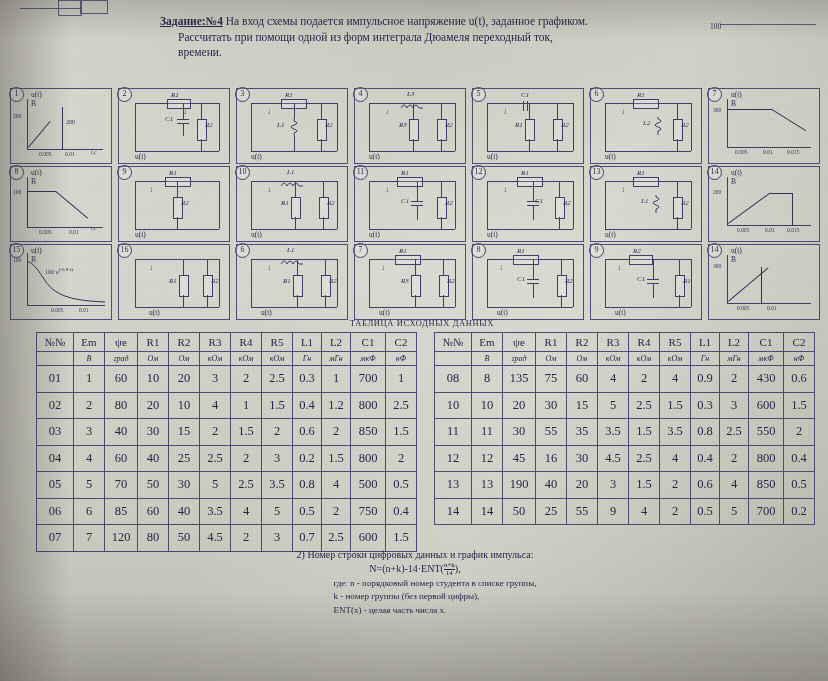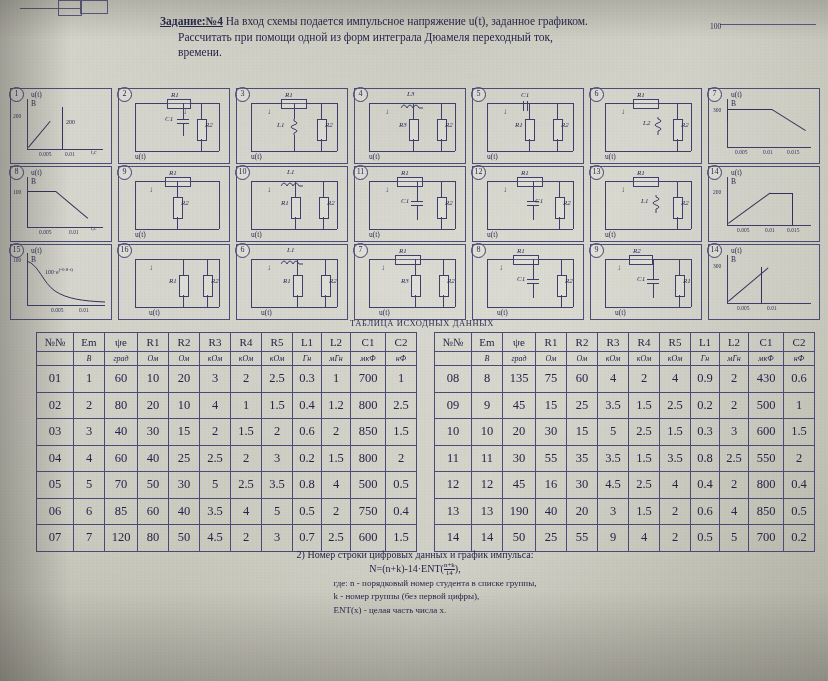--- a/index.html
+++ b/index.html
@@ -686,34 +686,20 @@
           <td>60</td>
           <td>4</td>
           <td>2</td>
           <td>4</td>
           <td>0.9</td>
           <td>2</td>
           <td>430</td>
           <td>0.6</td>
         </tr>
       <tr class="dr">
-          <td>09</td>
-          <td>9</td>
-          <td>45</td>
-          <td>15</td>
-          <td>25</td>
-          <td>3.5</td>
-          <td>1.5</td>
-          <td>2.5</td>
-          <td>0.2</td>
-          <td>2</td>
-          <td>500</td>
-          <td>1</td>
-        </tr>
-      <tr class="dr">
           <td>10</td>
           <td>10</td>
           <td>20</td>
           <td>30</td>
           <td>15</td>
           <td>5</td>
           <td>2.5</td>
           <td>1.5</td>
           <td>0.3</td>
           <td>3</td>

